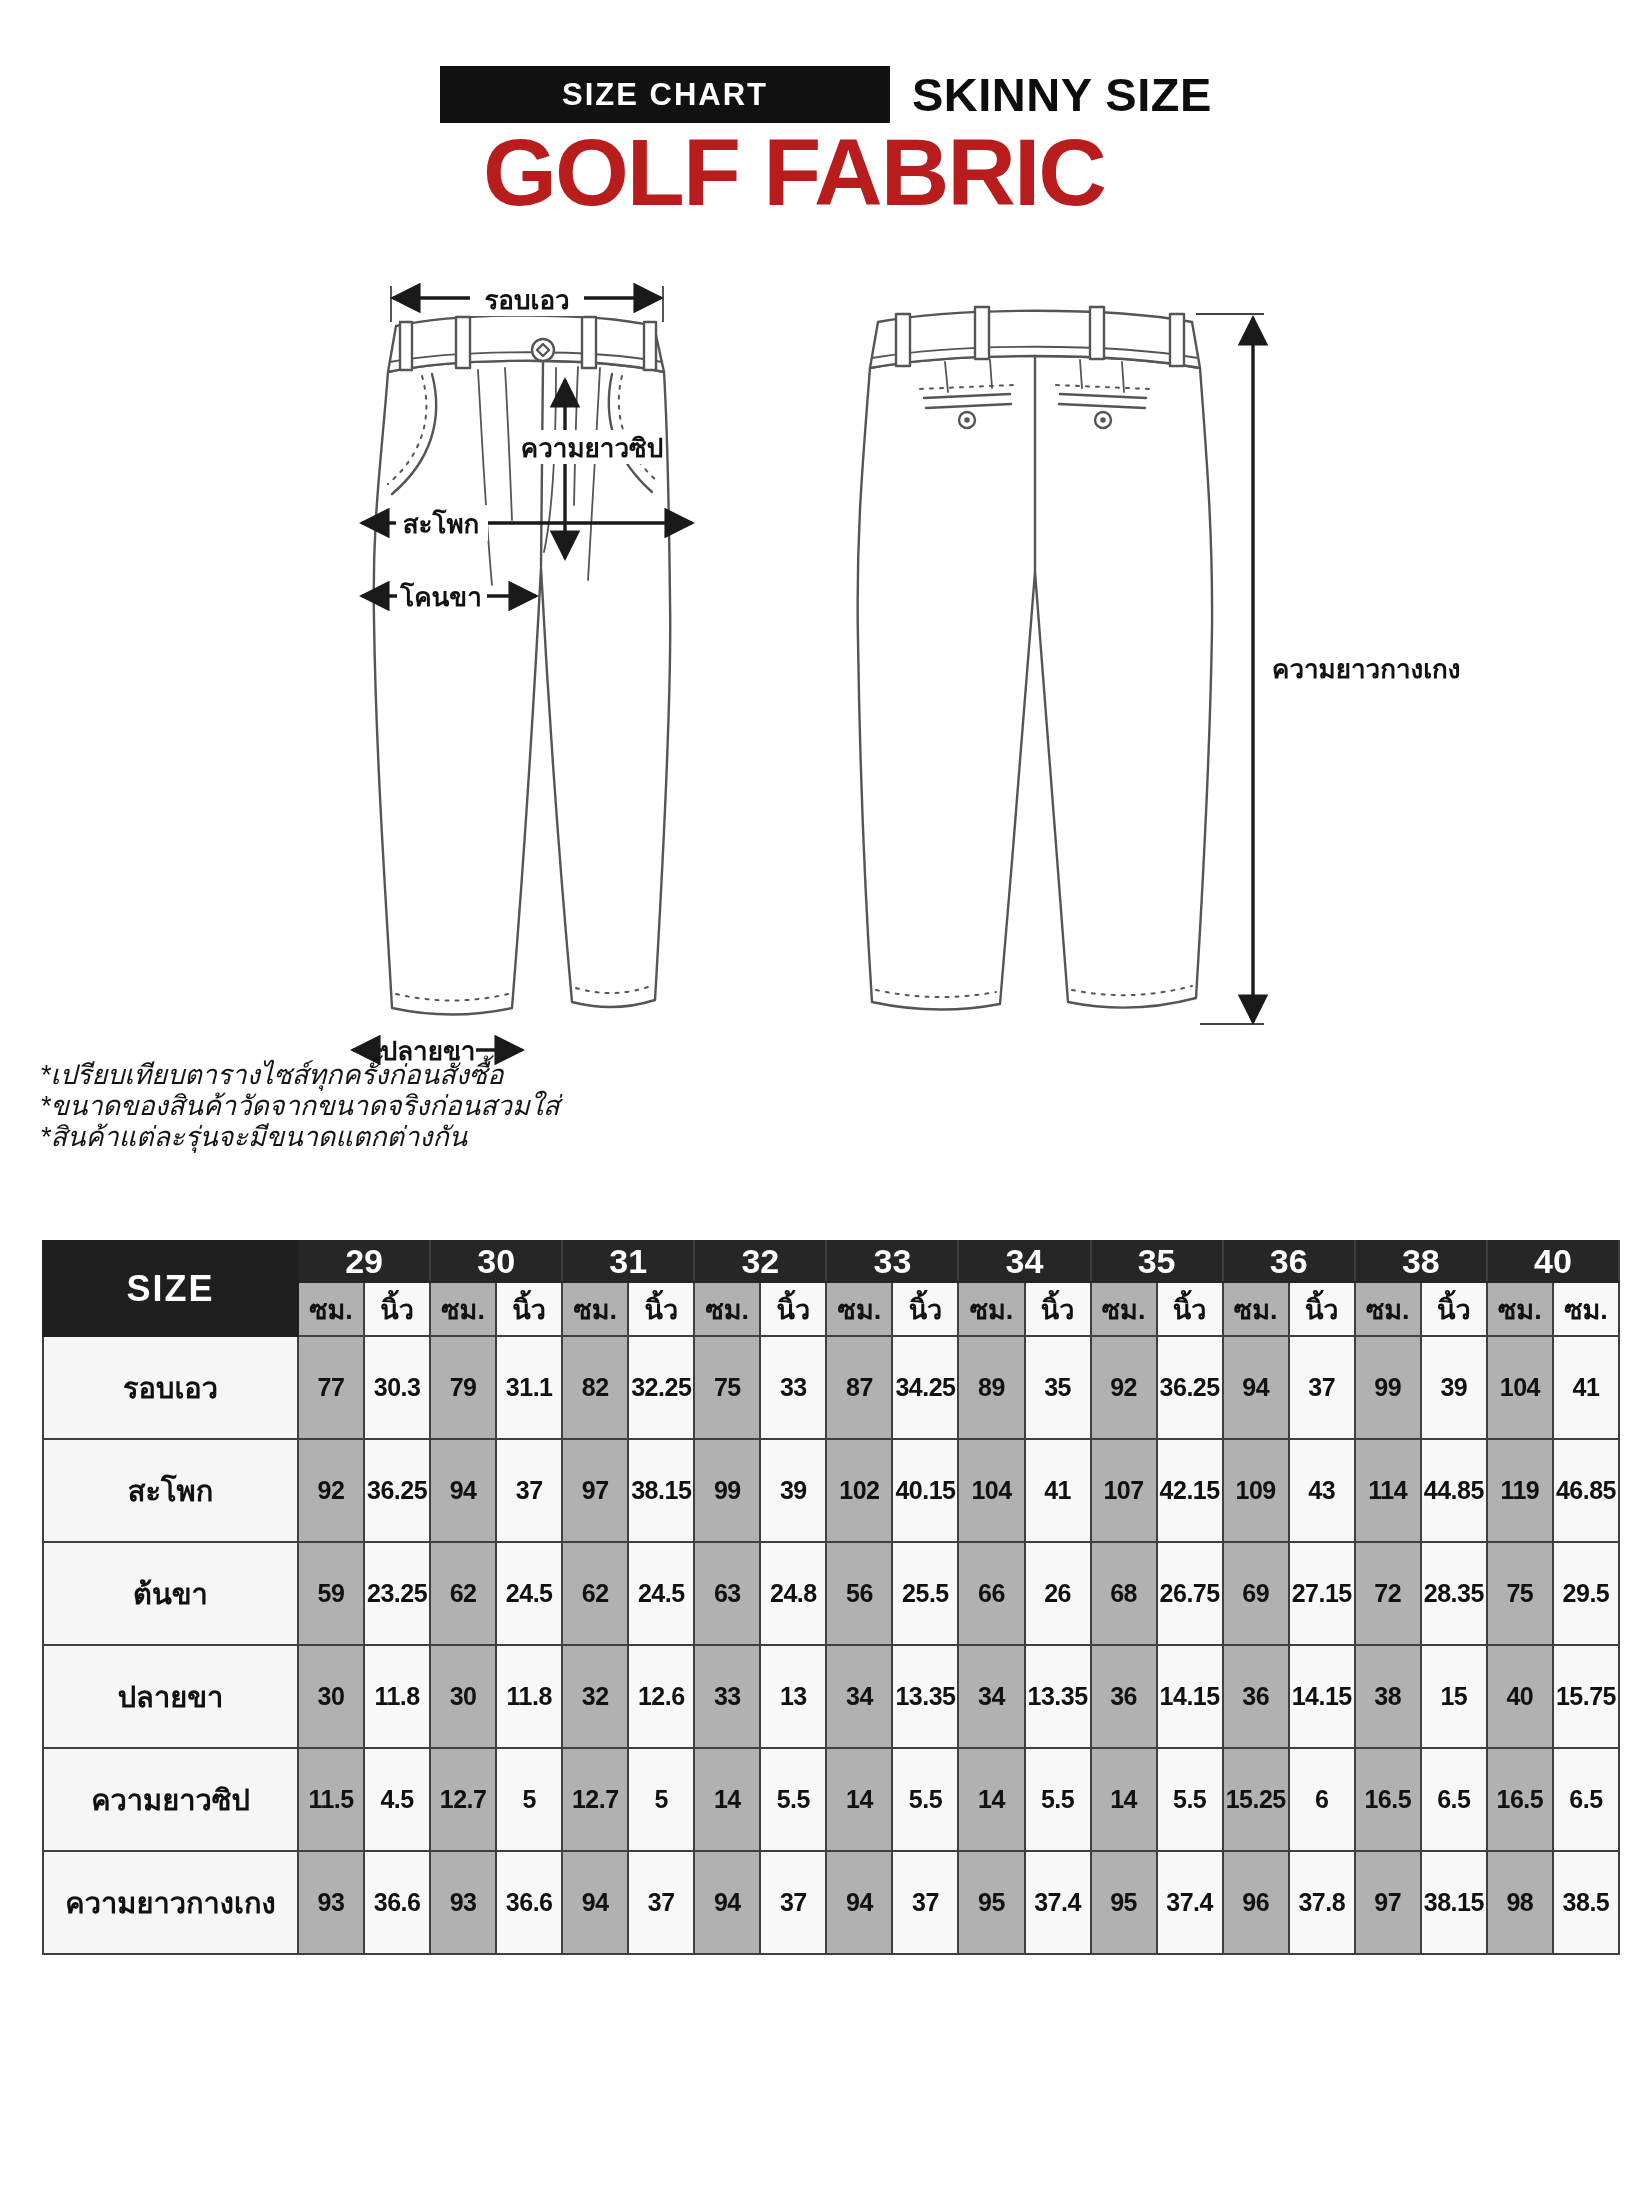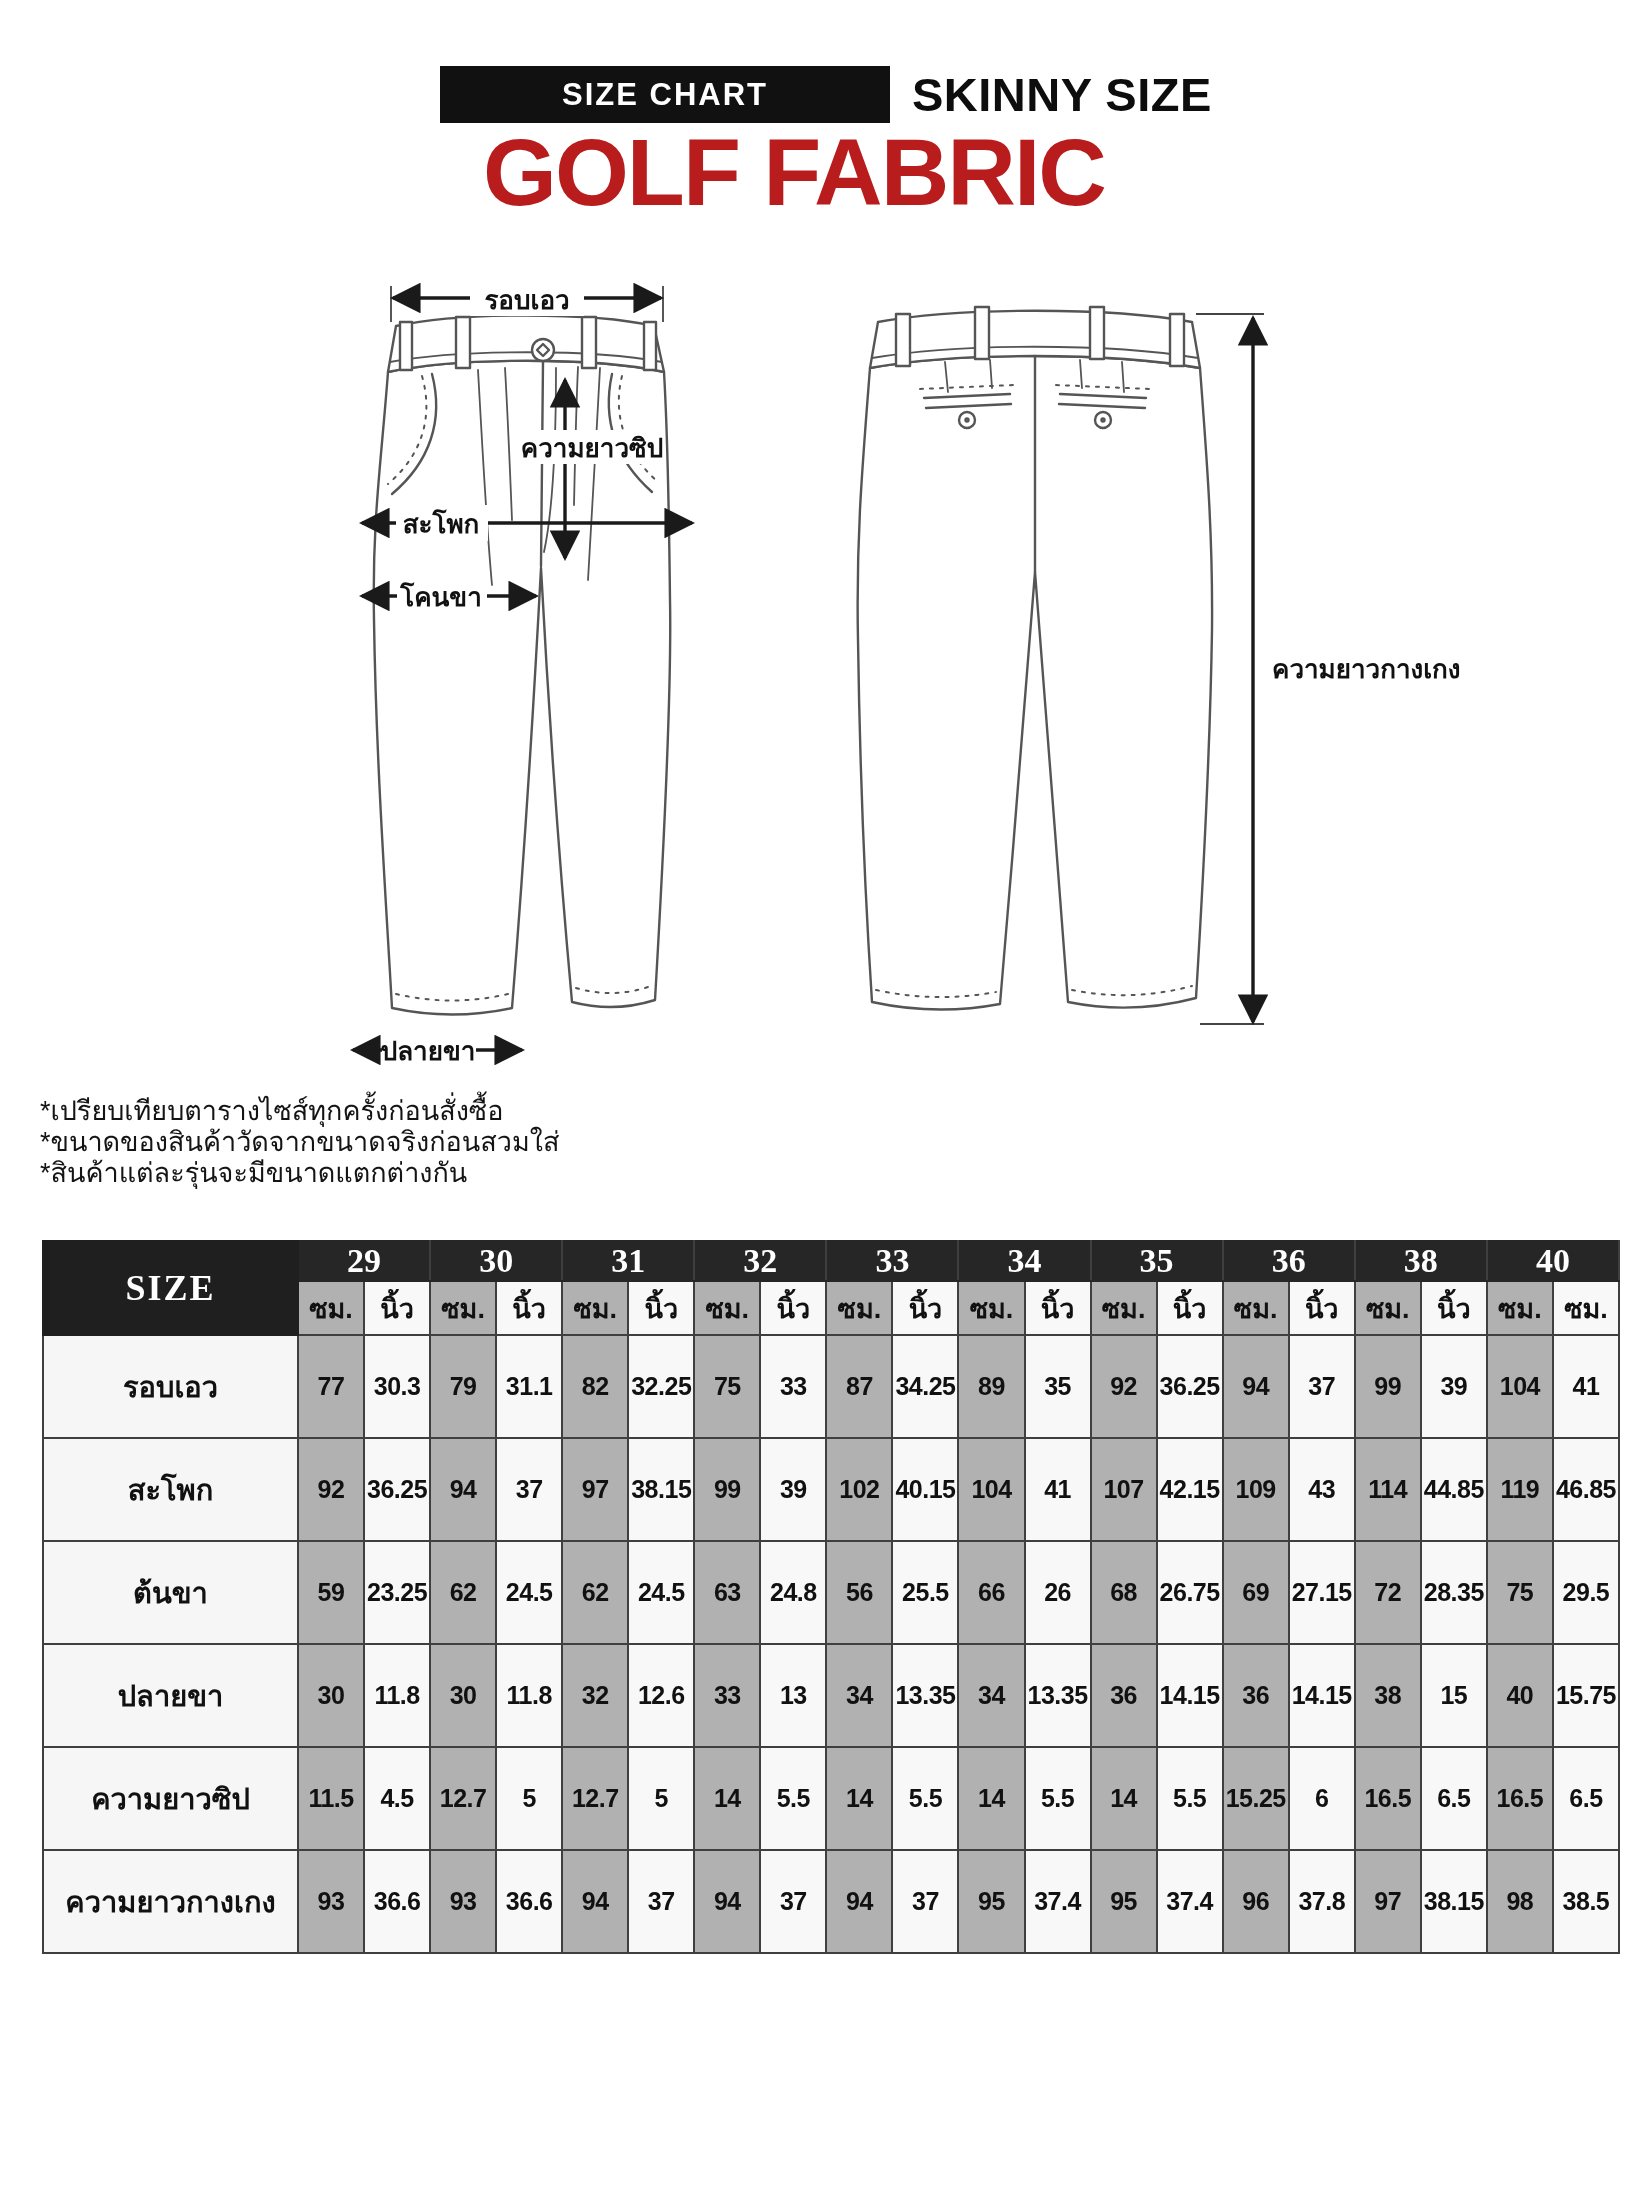--- a/index.html
+++ b/index.html
@@ -20,29 +20,29 @@
   .garment .fill{fill:#ffffff;}
   .stitch{stroke-dasharray:3 7;stroke-width:2;}
   .thin{stroke-width:1.8;}
   .arrow{stroke:#1a1a1a;stroke-width:3.4;fill:none;}
   .tick{stroke:#444;stroke-width:1.8;}
   .dim-label{font-size:26px;font-weight:700;fill:#111;
              font-family:"Liberation Sans","DejaVu Sans",sans-serif;}
   .label-bg{fill:#ffffff;}
 
   
-  .notes{position:absolute;left:40px;top:1096px;}
+  .notes{position:absolute;left:40px;top:1060px;font-style:italic;}
   .notes p{margin:0;font-size:27px;line-height:31px;font-weight:500;color:#141414;}
 
   
   .table-wrap{position:absolute;left:42px;top:1240px;}
   table.size-table{border-collapse:collapse;table-layout:fixed;width:1578px;background:#f8f8f8;}
   .size-table th,.size-table td{border:2px solid #3f3f3f;padding:0;text-align:center;vertical-align:middle;
                                 overflow:hidden;white-space:nowrap;}
-  .size-table thead tr.r1{height:40px;font-family:Liberation Serif, serif;}
+  .size-table thead tr.r1{height:40px;}
   .size-table thead tr.r2{height:54px;}
   .size-table tbody tr{height:103px;}
   th.size-th{width:253px;background:#1f1f1f;color:#fff;font-size:36px;font-weight:700;letter-spacing:2px;border-color:#1f1f1f;}
   th.num-th{background:#262626;color:#fff;font-size:34px;font-weight:700;border-color:#262626;border-left-color:#3f3f3f;border-right-color:#3f3f3f;margin-top:44px;}
   th.unit-th{font-size:27px;font-weight:700;color:#111;}
   td.row-label{background:#f6f6f6;font-size:29px;font-weight:600;}
   td.val{font-size:25px;font-weight:700;letter-spacing:-0.5px;}
   .cm{background:#b1b1b1;}
   .inch{background:#f8f8f8;}
 

